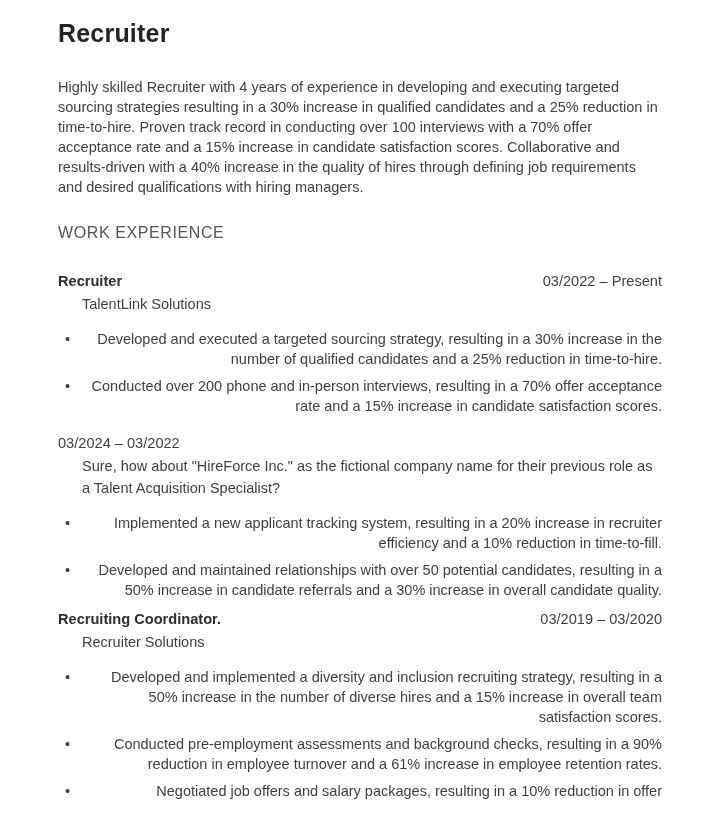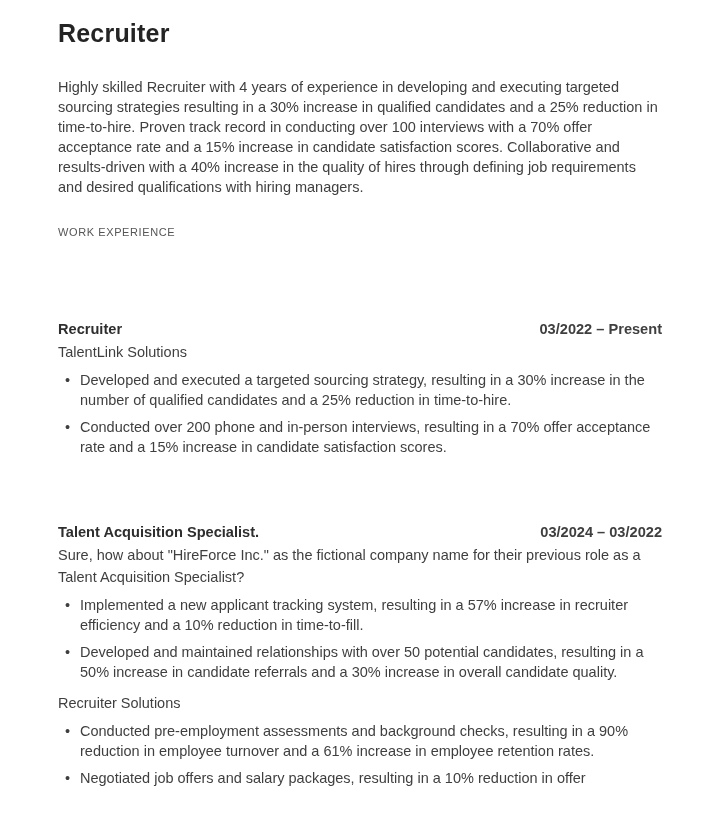--- a/index.html
+++ b/index.html
@@ -28,21 +28,21 @@
   }
   .summary {
     font-size: 14.5px;
     line-height: 20px;
     max-width: 600px;
     color: var(--body-text);
     margin-top: 29px;
   }
   .section-heading {
     margin-top: 29px;
-    font-size: 11px;
+    font-size: 16px;
     font-weight: 400;
     letter-spacing: 0.6px;
     color: var(--section-label);
     line-height: 13px;
   }
 
   .job--1 { margin-top: 33px; }
   .job--2 { margin-top: 18px; }
   .job--3 { margin-top: 10px; }
 
@@ -52,36 +52,37 @@
     align-items: baseline;
   }
   .job-title {
     font-size: 14.6px;
     font-weight: 700;
     color: #2e2e2e;
     line-height: 18px;
   }
   .job-dates {
     font-size: 14.6px;
-    font-weight: 700;
+    font-weight: 400;
     color: var(--body-text);
     line-height: 18px;
     white-space: nowrap;
-    margin-top: 48px;
   }
   .job-company {
     font-size: 14.5px;
     line-height: 22px;
     margin-top: 3px;
     max-width: 604px;
     color: var(--body-text);
+    margin-left: 24px;
   }
   .bullets {
     list-style: none;
-    margin-top: 7px;
+    margin-top: 14px;
+    text-align: right;
   }
   .bullets li {
     position: relative;
     padding-left: 22px;
     font-size: 14.5px;
     line-height: 20px;
     margin-bottom: 7px;
     max-width: 604px;
     color: var(--body-text);
   }
@@ -110,31 +111,35 @@
     </div>
     <p class="job-company">TalentLink Solutions</p>
     <ul class="bullets">
       <li>Developed and executed a targeted sourcing strategy, resulting in a 30% increase in the number of qualified candidates and a 25% reduction in time-to-hire.</li>
       <li>Conducted over 200 phone and in-person interviews, resulting in a 70% offer acceptance rate and a 15% increase in candidate satisfaction scores.</li>
     </ul>
   </article>
 
   <article class="job job--2">
     <div class="job-header">
-      <h2 class="job-title">Talent Acquisition Specialist.</h2>
       <span class="job-dates">03/2024 – 03/2022</span>
     </div>
     <p class="job-company">Sure, how about "HireForce Inc." as the fictional company name for their previous role as a Talent Acquisition Specialist?</p>
     <ul class="bullets">
-      <li>Implemented a new applicant tracking system, resulting in a 57% increase in recruiter efficiency and a 10% reduction in time-to-fill.</li>
+      <li>Implemented a new applicant tracking system, resulting in a 20% increase in recruiter efficiency and a 10% reduction in time-to-fill.</li>
       <li>Developed and maintained relationships with over 50 potential candidates, resulting in a 50% increase in candidate referrals and a 30% increase in overall candidate quality.</li>
     </ul>
   </article>
 
   <article class="job job--3">
+    <div class="job-header">
+      <h2 class="job-title">Recruiting Coordinator.</h2>
+      <span class="job-dates">03/2019 – 03/2020</span>
+    </div>
     <p class="job-company">Recruiter Solutions</p>
     <ul class="bullets">
+      <li>Developed and implemented a diversity and inclusion recruiting strategy, resulting in a 50% increase in the number of diverse hires and a 15% increase in overall team satisfaction scores.</li>
       <li>Conducted pre-employment assessments and background checks, resulting in a 90% reduction in employee turnover and a 61% increase in employee retention rates.</li>
       <li>Negotiated job offers and salary packages, resulting in a 10% reduction in offer</li>
     </ul>
   </article>
 
 </div>
 
 </body></html>

